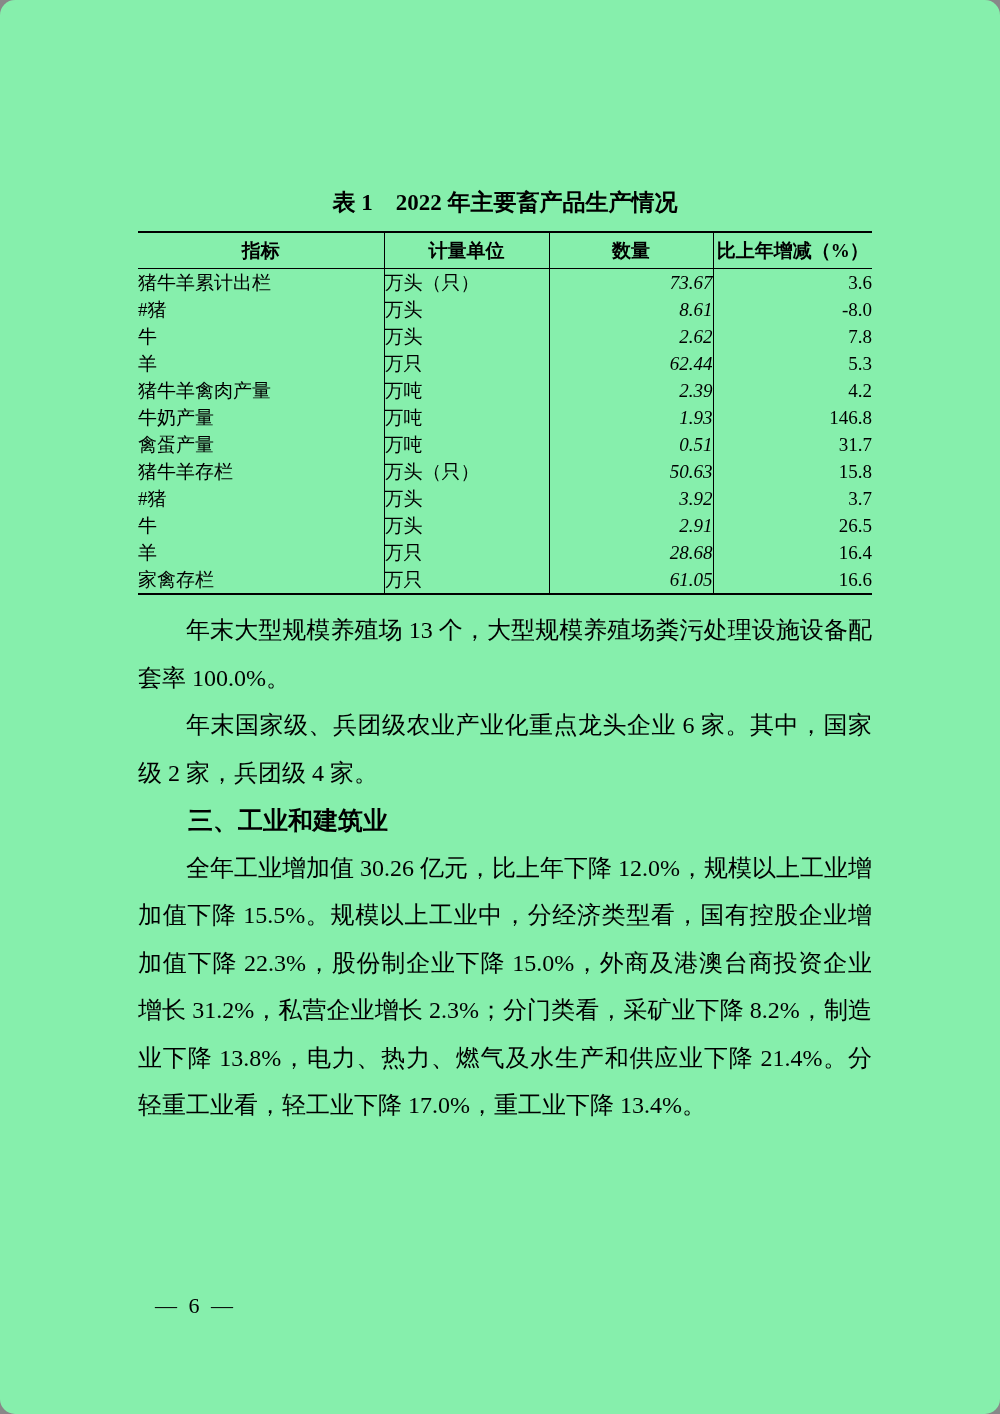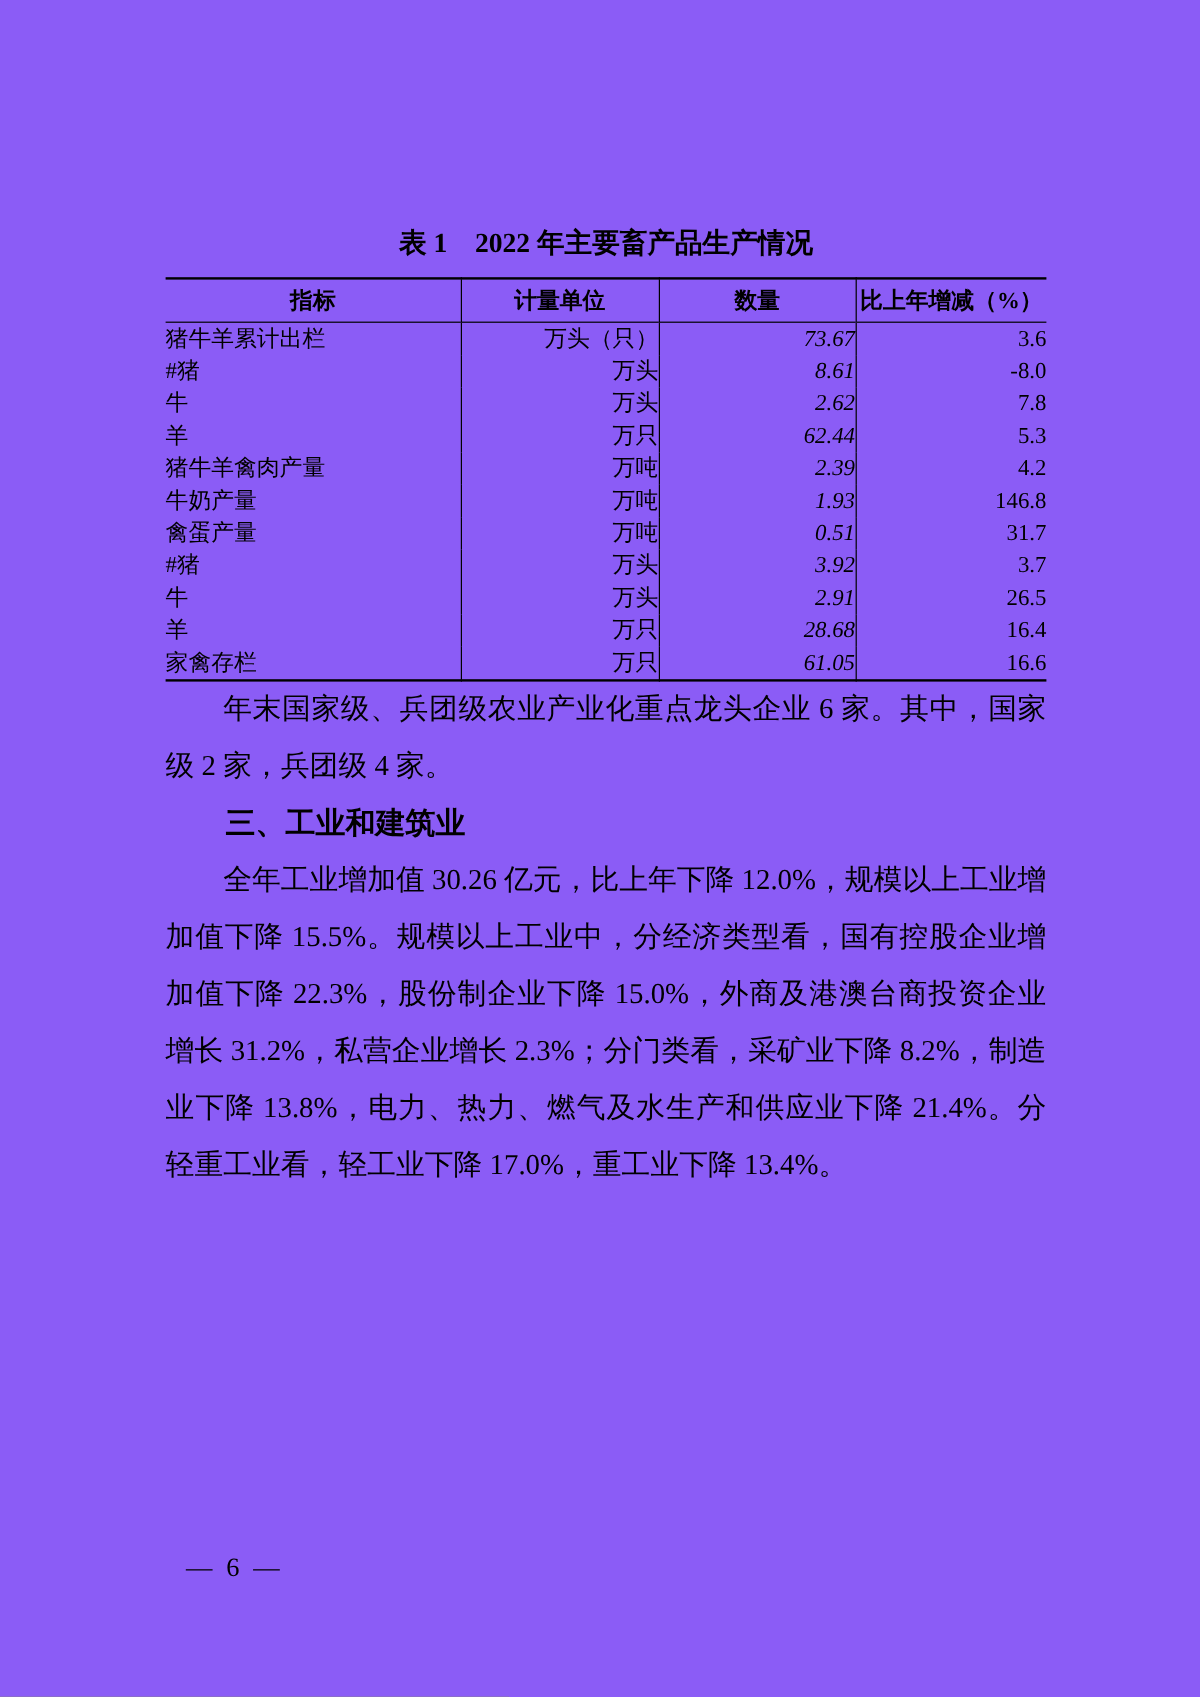--- a/index.html
+++ b/index.html
@@ -1,24 +1,25 @@
 <!DOCTYPE html>
 <html><head>
 <meta charset="utf-8">
 <style>
   html, body { margin: 0; padding: 0; background: #888; }
   .page {
     position: relative;
     width: 1000px;
     height: 1414px;
     margin: 0 auto;
-    background: #8b5cf6;
+    background: #86efac;
     overflow: hidden;
     color: #000;
     font-family: "Liberation Serif", "DejaVu Serif", serif;
+    border-radius: 15px;
   }
   .content {
     margin-left: 138px;
     width: 734px;
   }
   .table-title {
     margin-top: 189px;
     text-align: center;
     font-size: 23px;
     font-weight: 700;
@@ -45,21 +46,21 @@
     height: 27px;
     padding: 0;
     line-height: 27px;
   }
   table.stat-table th:not(:last-child),
   table.stat-table td:not(:last-child) { border-right: 1px solid #000; }
   td.col-indicator { text-align: left; }
   td.indent-0 { padding-left: 4px; }
   td.indent-1 { padding-left: 27px; }
   td.indent-2 { padding-left: 40px; }
-  td.col-unit { text-align: right; }
+  td.col-unit { text-align: left; }
   td.col-quantity { text-align: right; padding-right: 26px; font-style: italic; }
   td.col-change { text-align: right; padding-right: 15px; }
   .para {
     margin: 0;
     font-size: 24px;
     line-height: 47.5px;
     text-align: justify;
     text-indent: 2em;
   }
   .para-first { margin-top: 12px; }
@@ -142,20 +143,26 @@
             <td class="col-quantity">1.93</td>
             <td class="col-change">146.8</td>
           </tr>
           <tr>
             <td class="col-indicator indent-0">禽蛋产量</td>
             <td class="col-unit">万吨</td>
             <td class="col-quantity">0.51</td>
             <td class="col-change">31.7</td>
           </tr>
           <tr>
+            <td class="col-indicator indent-0">猪牛羊存栏</td>
+            <td class="col-unit">万头（只）</td>
+            <td class="col-quantity">50.63</td>
+            <td class="col-change">15.8</td>
+          </tr>
+          <tr>
             <td class="col-indicator indent-1">#猪</td>
             <td class="col-unit">万头</td>
             <td class="col-quantity">3.92</td>
             <td class="col-change">3.7</td>
           </tr>
           <tr>
             <td class="col-indicator indent-2">牛</td>
             <td class="col-unit">万头</td>
             <td class="col-quantity">2.91</td>
             <td class="col-change">26.5</td>
@@ -168,20 +175,21 @@
           </tr>
           <tr>
             <td class="col-indicator indent-0">家禽存栏</td>
             <td class="col-unit">万只</td>
             <td class="col-quantity">61.05</td>
             <td class="col-change">16.6</td>
           </tr>
         </tbody>
     </table>
 
+    <p class="para para-first">年末大型规模养殖场 13 个，大型规模养殖场粪污处理设施设备配套率 100.0%。</p>
 
     <p class="para">年末国家级、兵团级农业产业化重点龙头企业 6 家。其中，国家级 2 家，兵团级 4 家。</p>
 
     <h3 class="section-heading">三、工业和建筑业</h3>
 
     <p class="para">全年工业增加值 30.26 亿元，比上年下降 12.0%，规模以上工业增加值下降 15.5%。规模以上工业中，分经济类型看，国有控股企业增加值下降 22.3%，股份制企业下降 15.0%，外商及港澳台商投资企业增长 31.2%，私营企业增长 2.3%；分门类看，采矿业下降 8.2%，制造业下降 13.8%，电力、热力、燃气及水生产和供应业下降 21.4%。分轻重工业看，轻工业下降 17.0%，重工业下降 13.4%。</p>
 
   </div>
 
   <div class="page-number">— 6 —</div>

